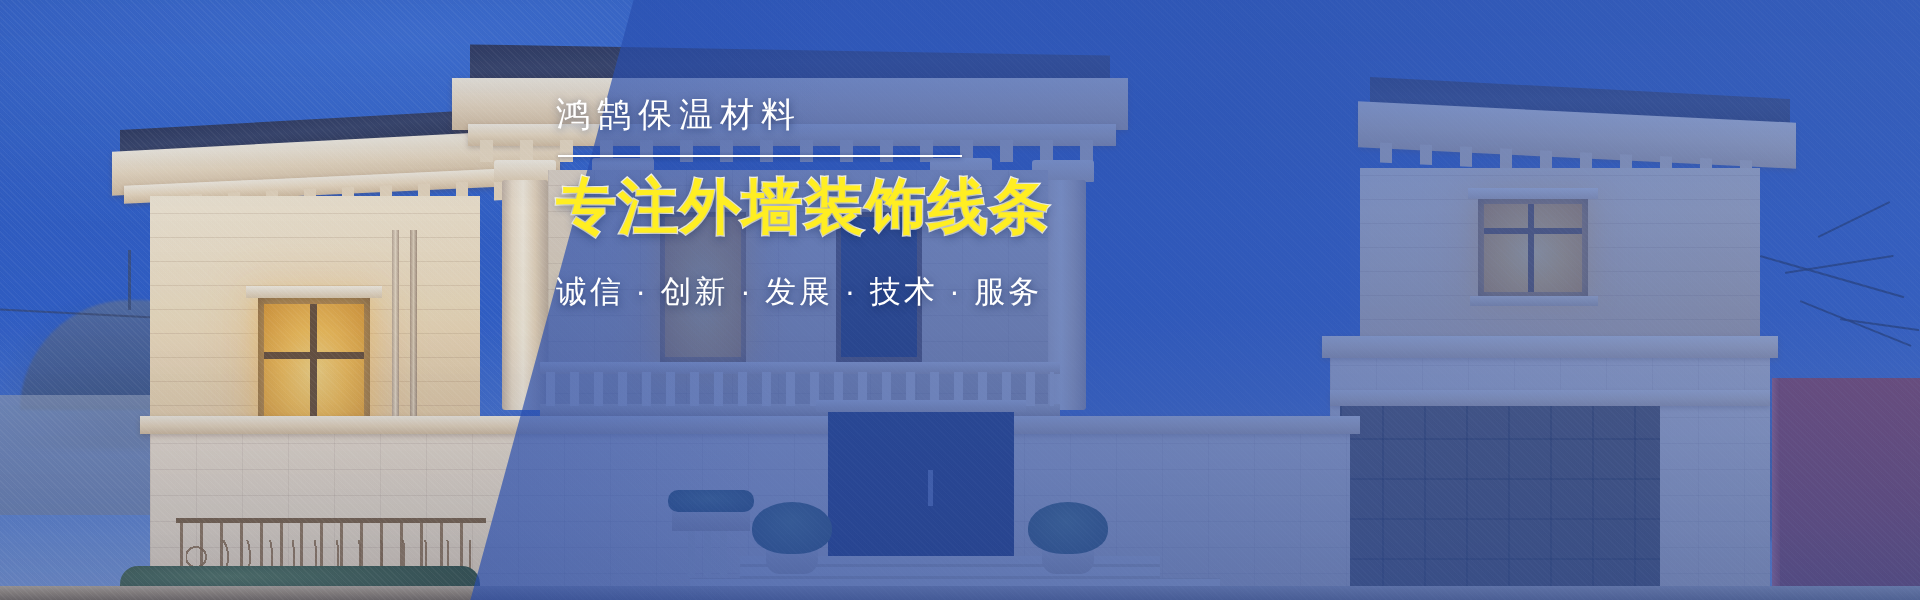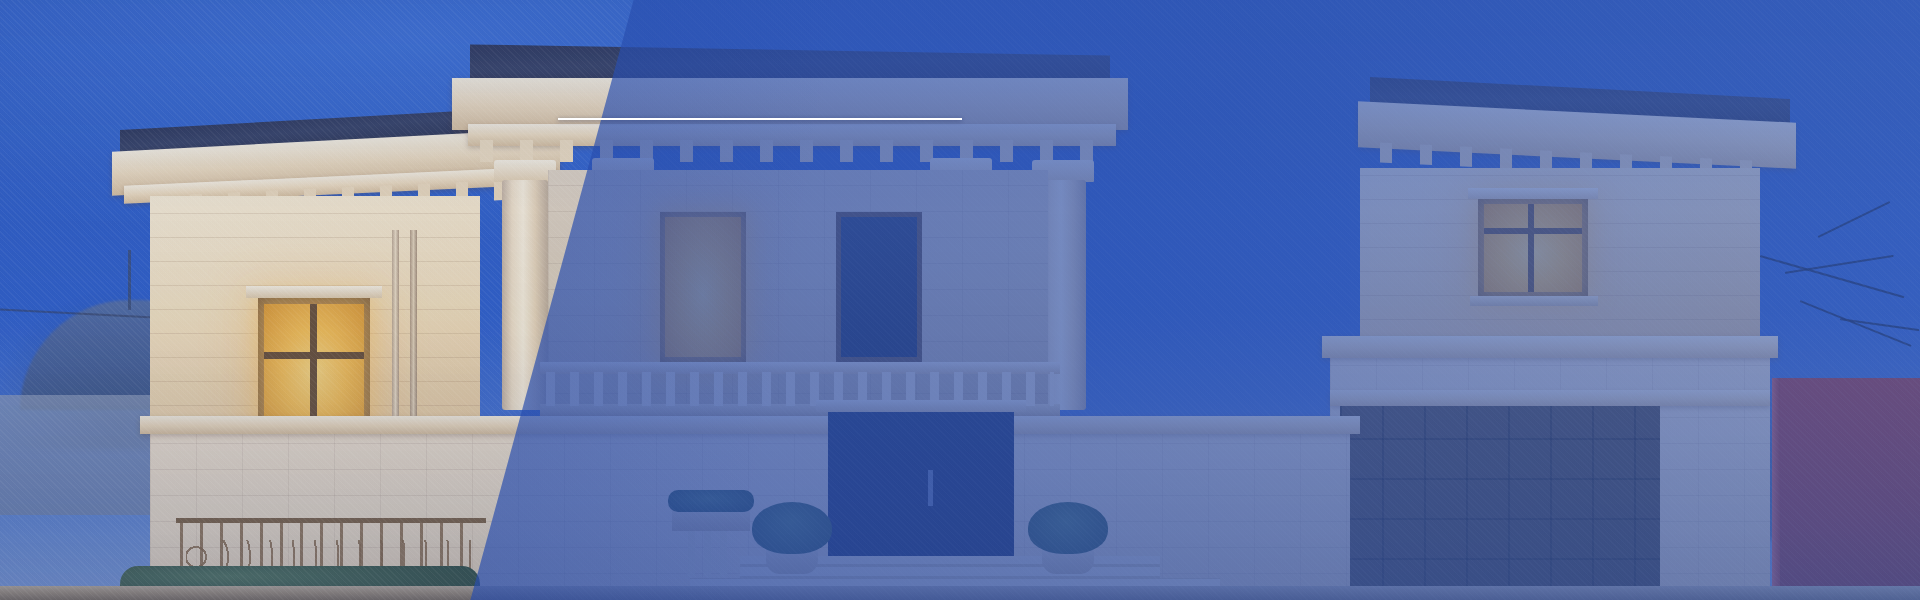--- a/index.html
+++ b/index.html
@@ -281,16 +281,19 @@
 
   <div class="layer photo-cool"></div>
   <div class="layer photo-grade"></div>
   <div class="layer scanlines"></div>
 
   <div class="overlay-panel"></div>
   <div class="overlay-soft"></div>
   <div class="overlay-edge"></div>
 
   <div class="content">
+    <div class="eyebrow">鸿鹄保温材料</div>
     <div class="divider"></div>
+    <div class="headline">专注外墙装饰线条</div>
+    <div class="tagline">诚信 · 创新 · 发展 · 技术 · 服务</div>
   </div>
 
 </div>
 
 </body></html>

